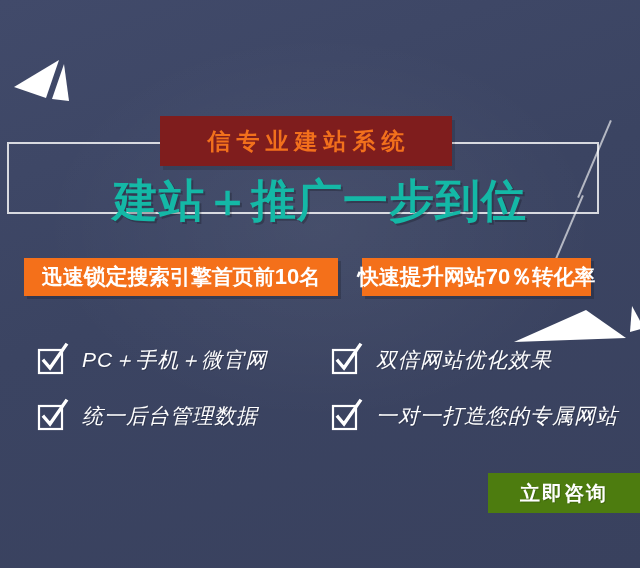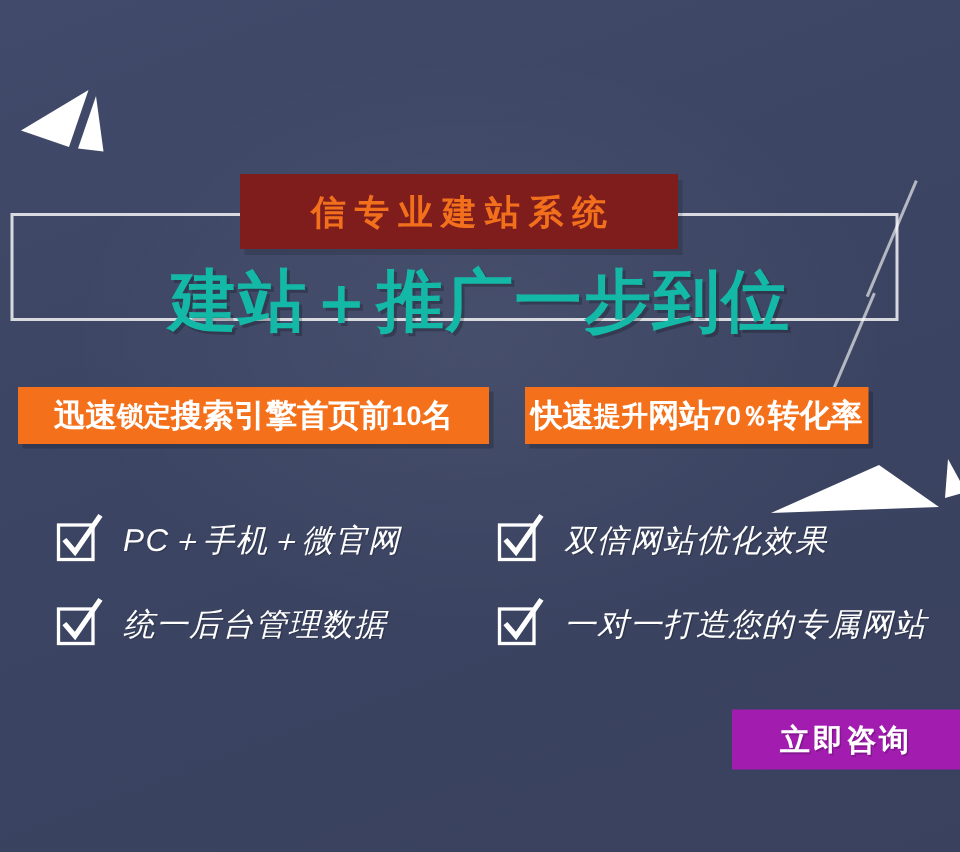--- a/index.html
+++ b/index.html
@@ -96,25 +96,26 @@
     position: absolute;
     top: 258px;
     height: 38px;
     background: #f4701a;
     box-shadow: 3px 3px 0 rgba(0,0,0,0.18);
     display: flex;
     align-items: center;
     justify-content: center;
     color: #ffffff;
     white-space: nowrap;
+    margin-left: 12px;
   }
   #bar-left  { left: 12px;  width: 314px; }
   #bar-right { left: 350px; width: 229px; }
   .bar-txt { font-size: 21px; font-weight: 700; letter-spacing: 0px; }
-  .bar-strong { font-size: 18px; font-weight: 700; }
+  .bar-strong { font-size: 22px; font-weight: 700; }
 
   
   #features {
     position: absolute;
     left: 0;
     top: 332px;
     width: 640px;
   }
   .feat-row { display: flex; height: 56px; font-style: italic; }
   .feat {
@@ -140,21 +141,21 @@
     text-shadow: 1px 1px 0 rgba(0,0,0,0.18);
   }
 
   
   #cta {
     position: absolute;
     left: 488px;
     top: 473px;
     width: 152px;
     height: 40px;
-    background: #a21caf;
+    background: #4d7c0f;
     border: none;
     cursor: pointer;
     color: #ffffff;
     font-family: "Liberation Sans", "DejaVu Sans", sans-serif;
     font-size: 20px;
     font-weight: 700;
     letter-spacing: 2px;
     text-shadow: 1px 1px 0 rgba(0,0,0,0.18);
     padding: 0;
   }

